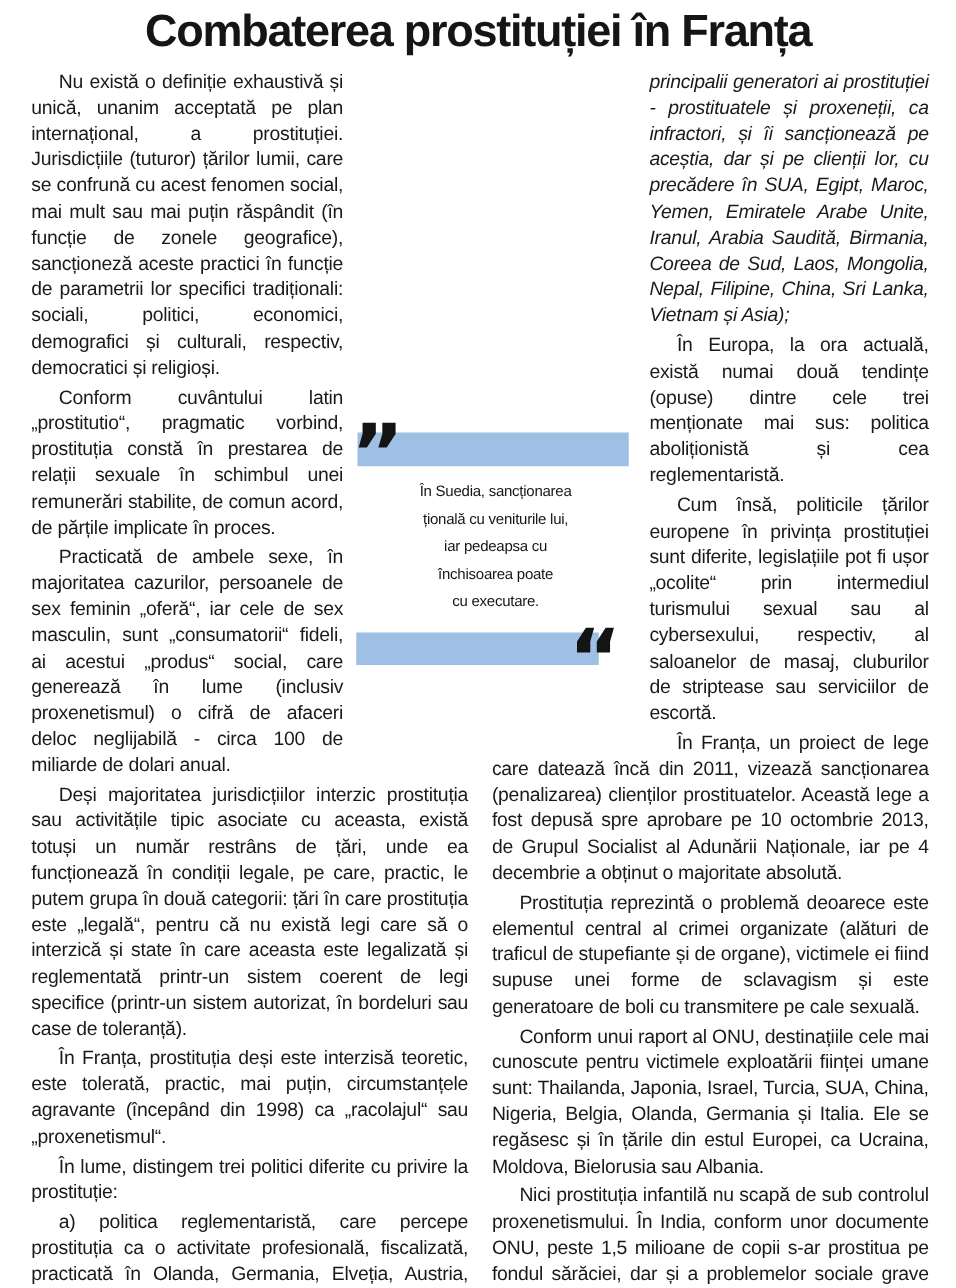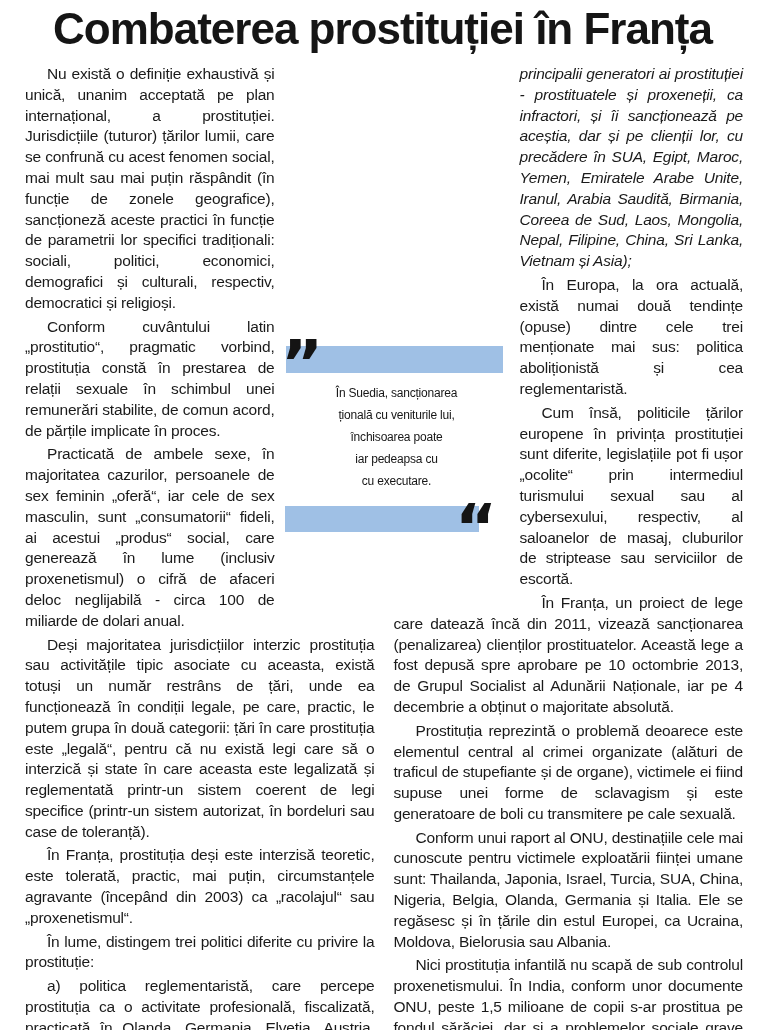--- a/index.html
+++ b/index.html
@@ -7,21 +7,21 @@
     width: 765px; height: 1030px;
     background: #ffffff;
     color: #1a1a1a;
     font-family: "Liberation Sans", sans-serif;
     overflow: hidden;
     position: relative;
   }
   .article-title {
     margin: 4px 0 7px 0;
     text-align: center;
-    font-size: 44px;
+    font-size: 36px;
     font-weight: bold;
     letter-spacing: -1px;
     color: #151515;
   }
   .columns {
     display: flex;
     gap: 13px;
     padding: 0 19px 0 22px;
   }
   .col {
@@ -83,21 +83,21 @@
 <h1 class="article-title">Combaterea prostituției în Franța</h1>
 
 <div class="columns">
 
   <div class="col">
     <span class="spacer-left"></span>
     <p>Nu există o definiție exhaustivă și unică, unanim acceptată pe plan internațional, a prostituției. Jurisdicțiile (tuturor) țărilor lumii, care se confrună cu acest fenomen social, mai mult sau mai puțin răspândit (în funcție de zonele geografice), sancționeză aceste practici în funcție de parametrii lor specifici tradiționali: sociali, politici, economici, demografici și culturali, respectiv, democratici și religioși.</p>
     <p>Conform cuvântului latin „prostitutio“, pragmatic vorbind, prostituția constă în prestarea de relații sexuale în schimbul unei remunerări stabilite, de comun acord, de părțile implicate în proces.</p>
     <p>Practicată de ambele sexe, în majoritatea cazurilor, persoanele de sex feminin „oferă“, iar cele de sex masculin, sunt „consumatorii“ fideli, ai acestui „produs“ social, care generează în lume (inclusiv proxenetismul) o cifră de afaceri deloc neglijabilă - circa 100 de miliarde de dolari anual.</p>
     <p>Deși majoritatea jurisdicțiilor interzic prostituția sau activitățile tipic asociate cu aceasta, există totuși un număr restrâns de țări, unde ea funcționează în condiții legale, pe care, practic, le putem grupa în două categorii: țări în care prostituția este „legală“, pentru că nu există legi care să o interzică și state în care aceasta este legalizată și reglementată printr-un sistem coerent de legi specifice (printr-un sistem autorizat, în bordeluri sau case de toleranță).</p>
-    <p>În Franța, prostituția deși este interzisă teoretic, este tolerată, practic, mai puțin, circumstanțele agravante (începând din 2003) ca „racolajul“ sau „proxenetismul“.</p>
+    <p>În Franța, prostituția deși este interzisă teoretic, este tolerată, practic, mai puțin, circumstanțele agravante (începând din 1998) ca „racolajul“ sau „proxenetismul“.</p>
     <p>În lume, distingem trei politici diferite cu privire la prostituție:</p>
     <p>a) politica reglementaristă, care percepe prostituția ca o activitate profesională, fiscalizată, practicată în Olanda, Germania, Elveția, Austria, Ungaria, Grecia, Turcia sau Tunisia;</p>
     <p>b) politica aboliționistă, care percepe prostituția ca o formă de exploatare și încălcare a demnității umane, motiv pentru care ea trebuie abolită, sancționând clienții prostituatelor, cu precădere în țările nordice/scandinave: Suedia, Norvegia și Islanda;</p>
 
   </div>
 
   <div class="col">
     <span class="spacer-right"></span>
     <p class="no-indent">principalii generatori ai prostituției - prostituatele și proxeneții, ca infractori, și îi sancționează pe aceștia, dar și pe clienții lor, cu precădere în SUA, Egipt, Maroc, Yemen, Emiratele Arabe Unite, Iranul, Arabia Saudită, Birmania, Coreea de Sud, Laos, Mongolia, Nepal, Filipine, China, Sri Lanka, Vietnam și Asia);</p>
     <p>În Europa, la ora actuală, există numai două tendințe (opuse) dintre cele trei menționate mai sus: politica aboliționistă și cea reglementaristă.</p>
@@ -112,21 +112,21 @@
 </div>
 
 <div class="pullquote">
   <div class="pq-top">
     <div class="bar" style="background: rgb(159, 192, 229);"></div>
     <span class="quote-glyph">”</span>
   </div>
   <div class="pq-text">
     <div>În Suedia, sancționarea</div>
     <div>țională cu veniturile lui,</div>
+    <div>iar pedeapsa cu</div>
     <div>închisoarea poate</div>
-    <div>iar pedeapsa cu</div>
     <div>cu executare.</div>
   </div>
   <div class="pq-bottom">
     <div class="bar" style="background: rgb(159, 192, 229);"></div>
     <span class="quote-glyph">“</span>
   </div>
 </div>
 
 </body></html>

